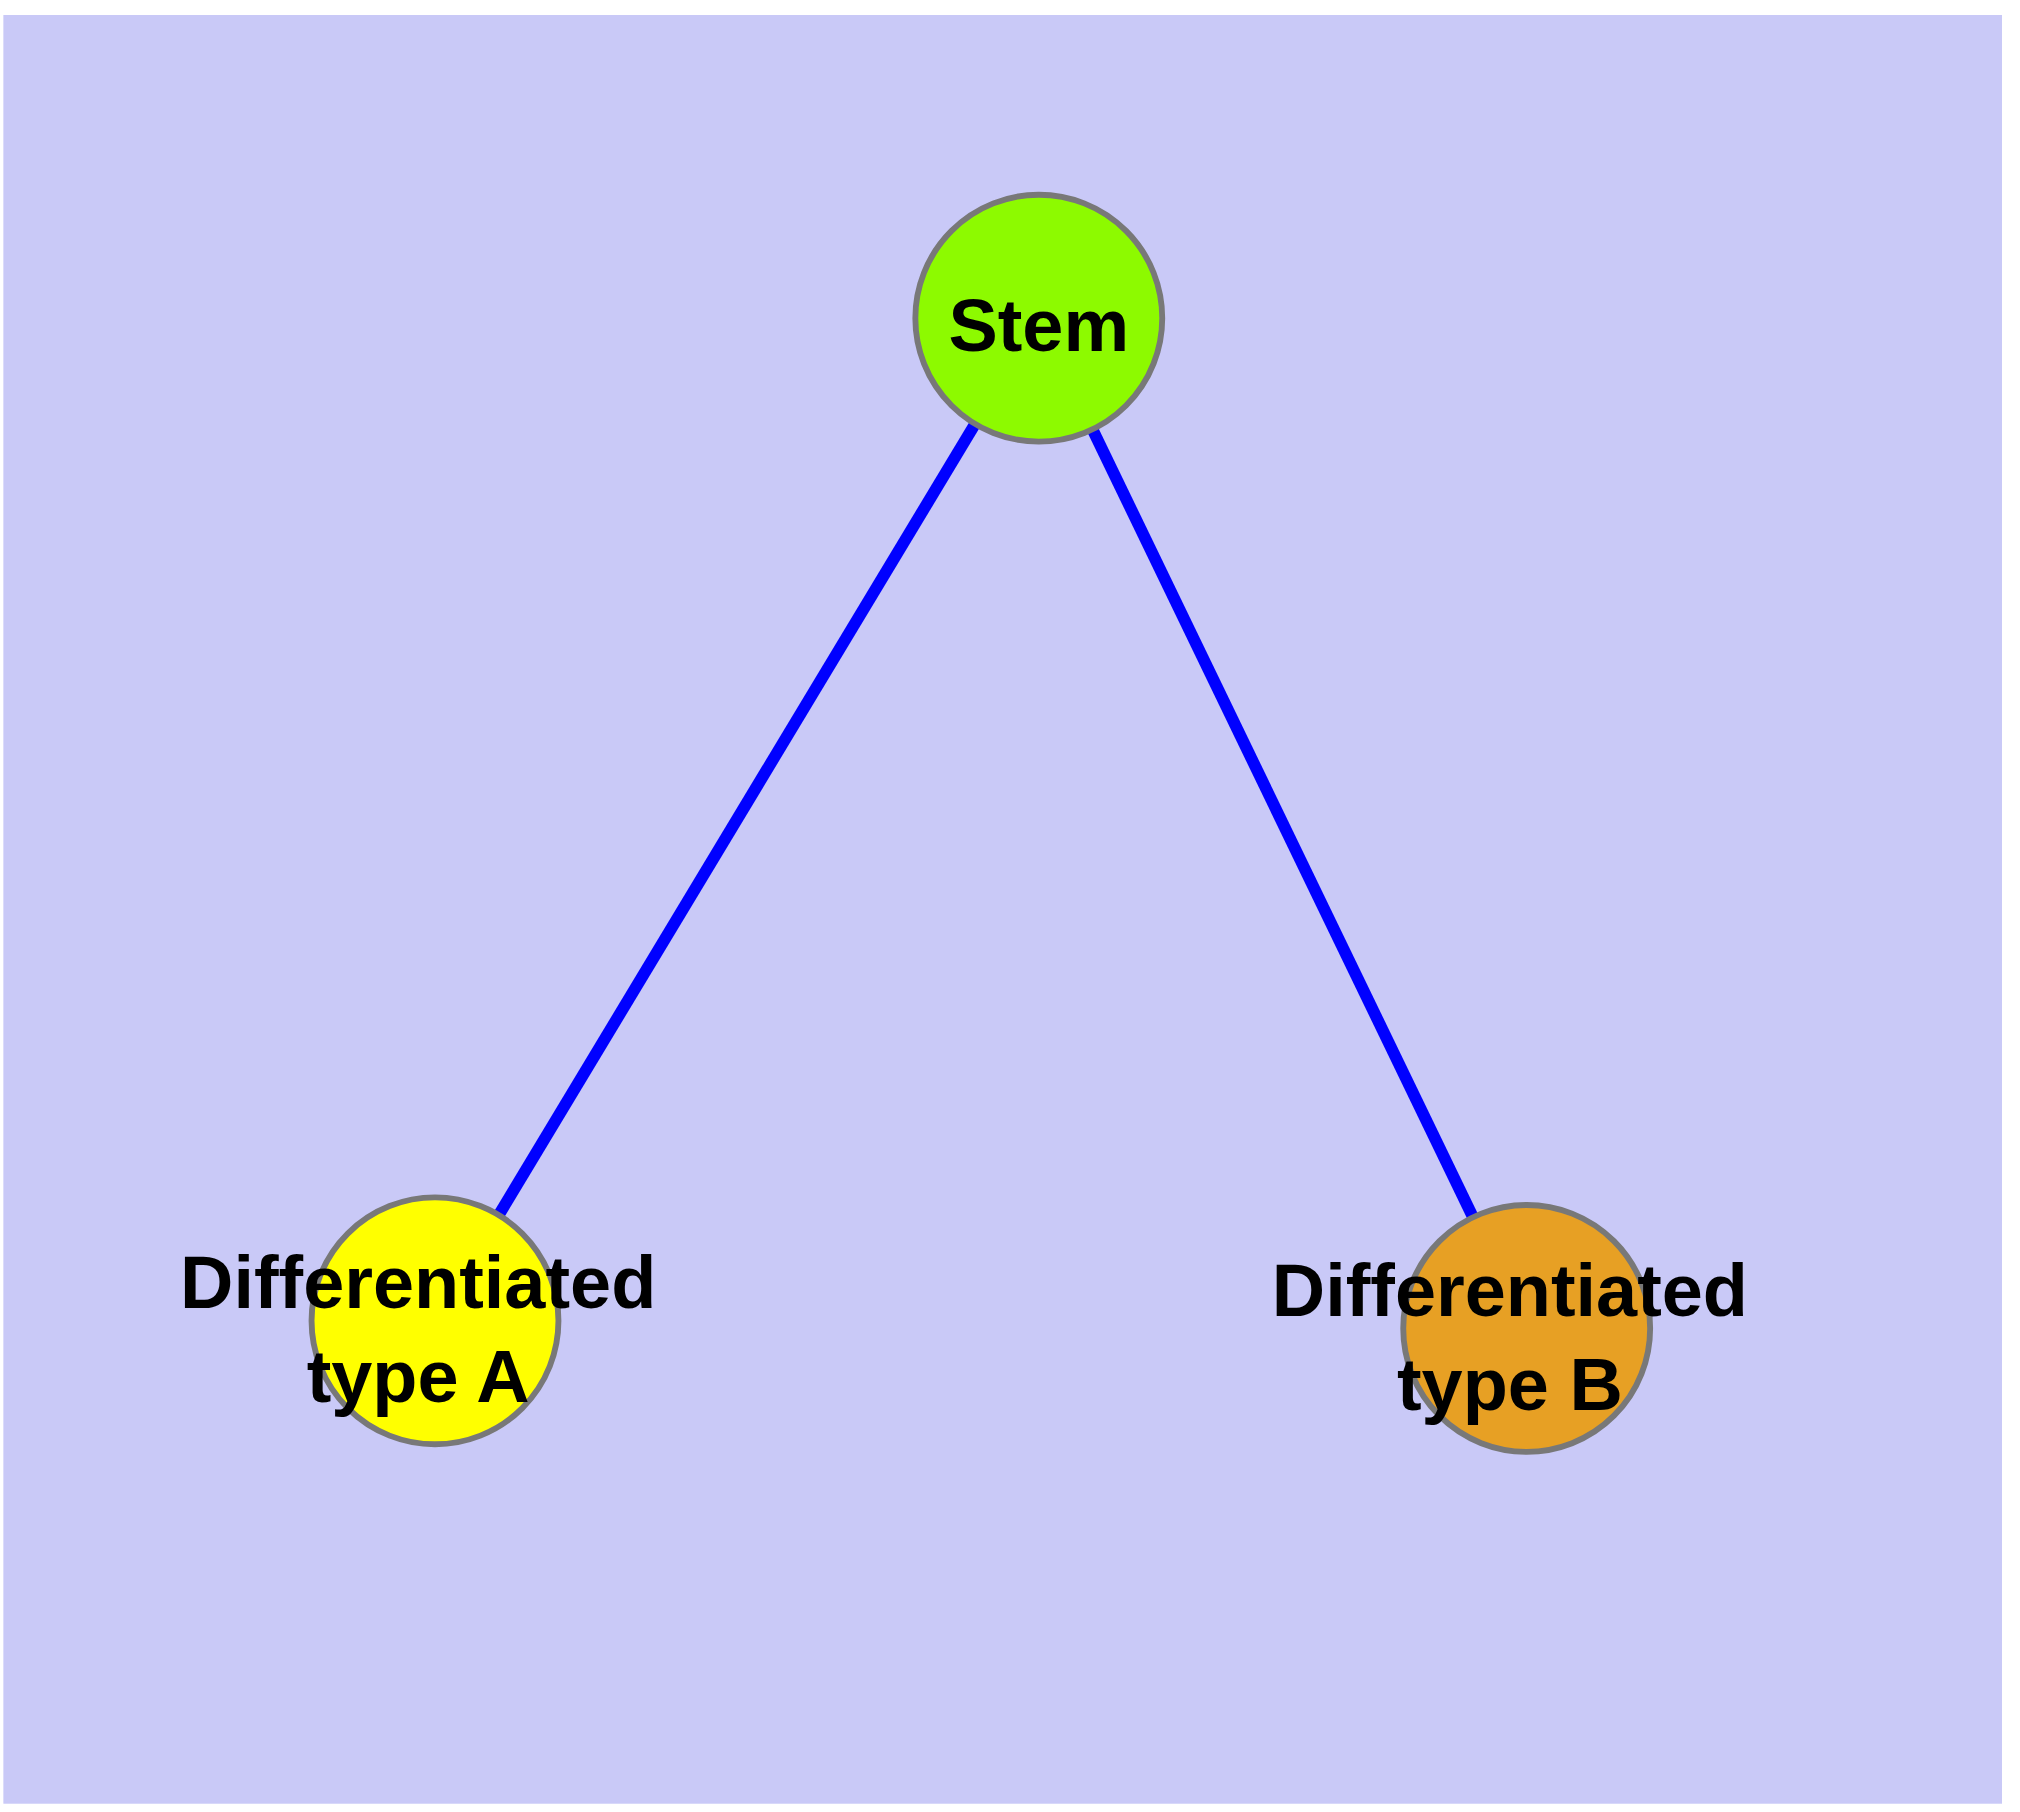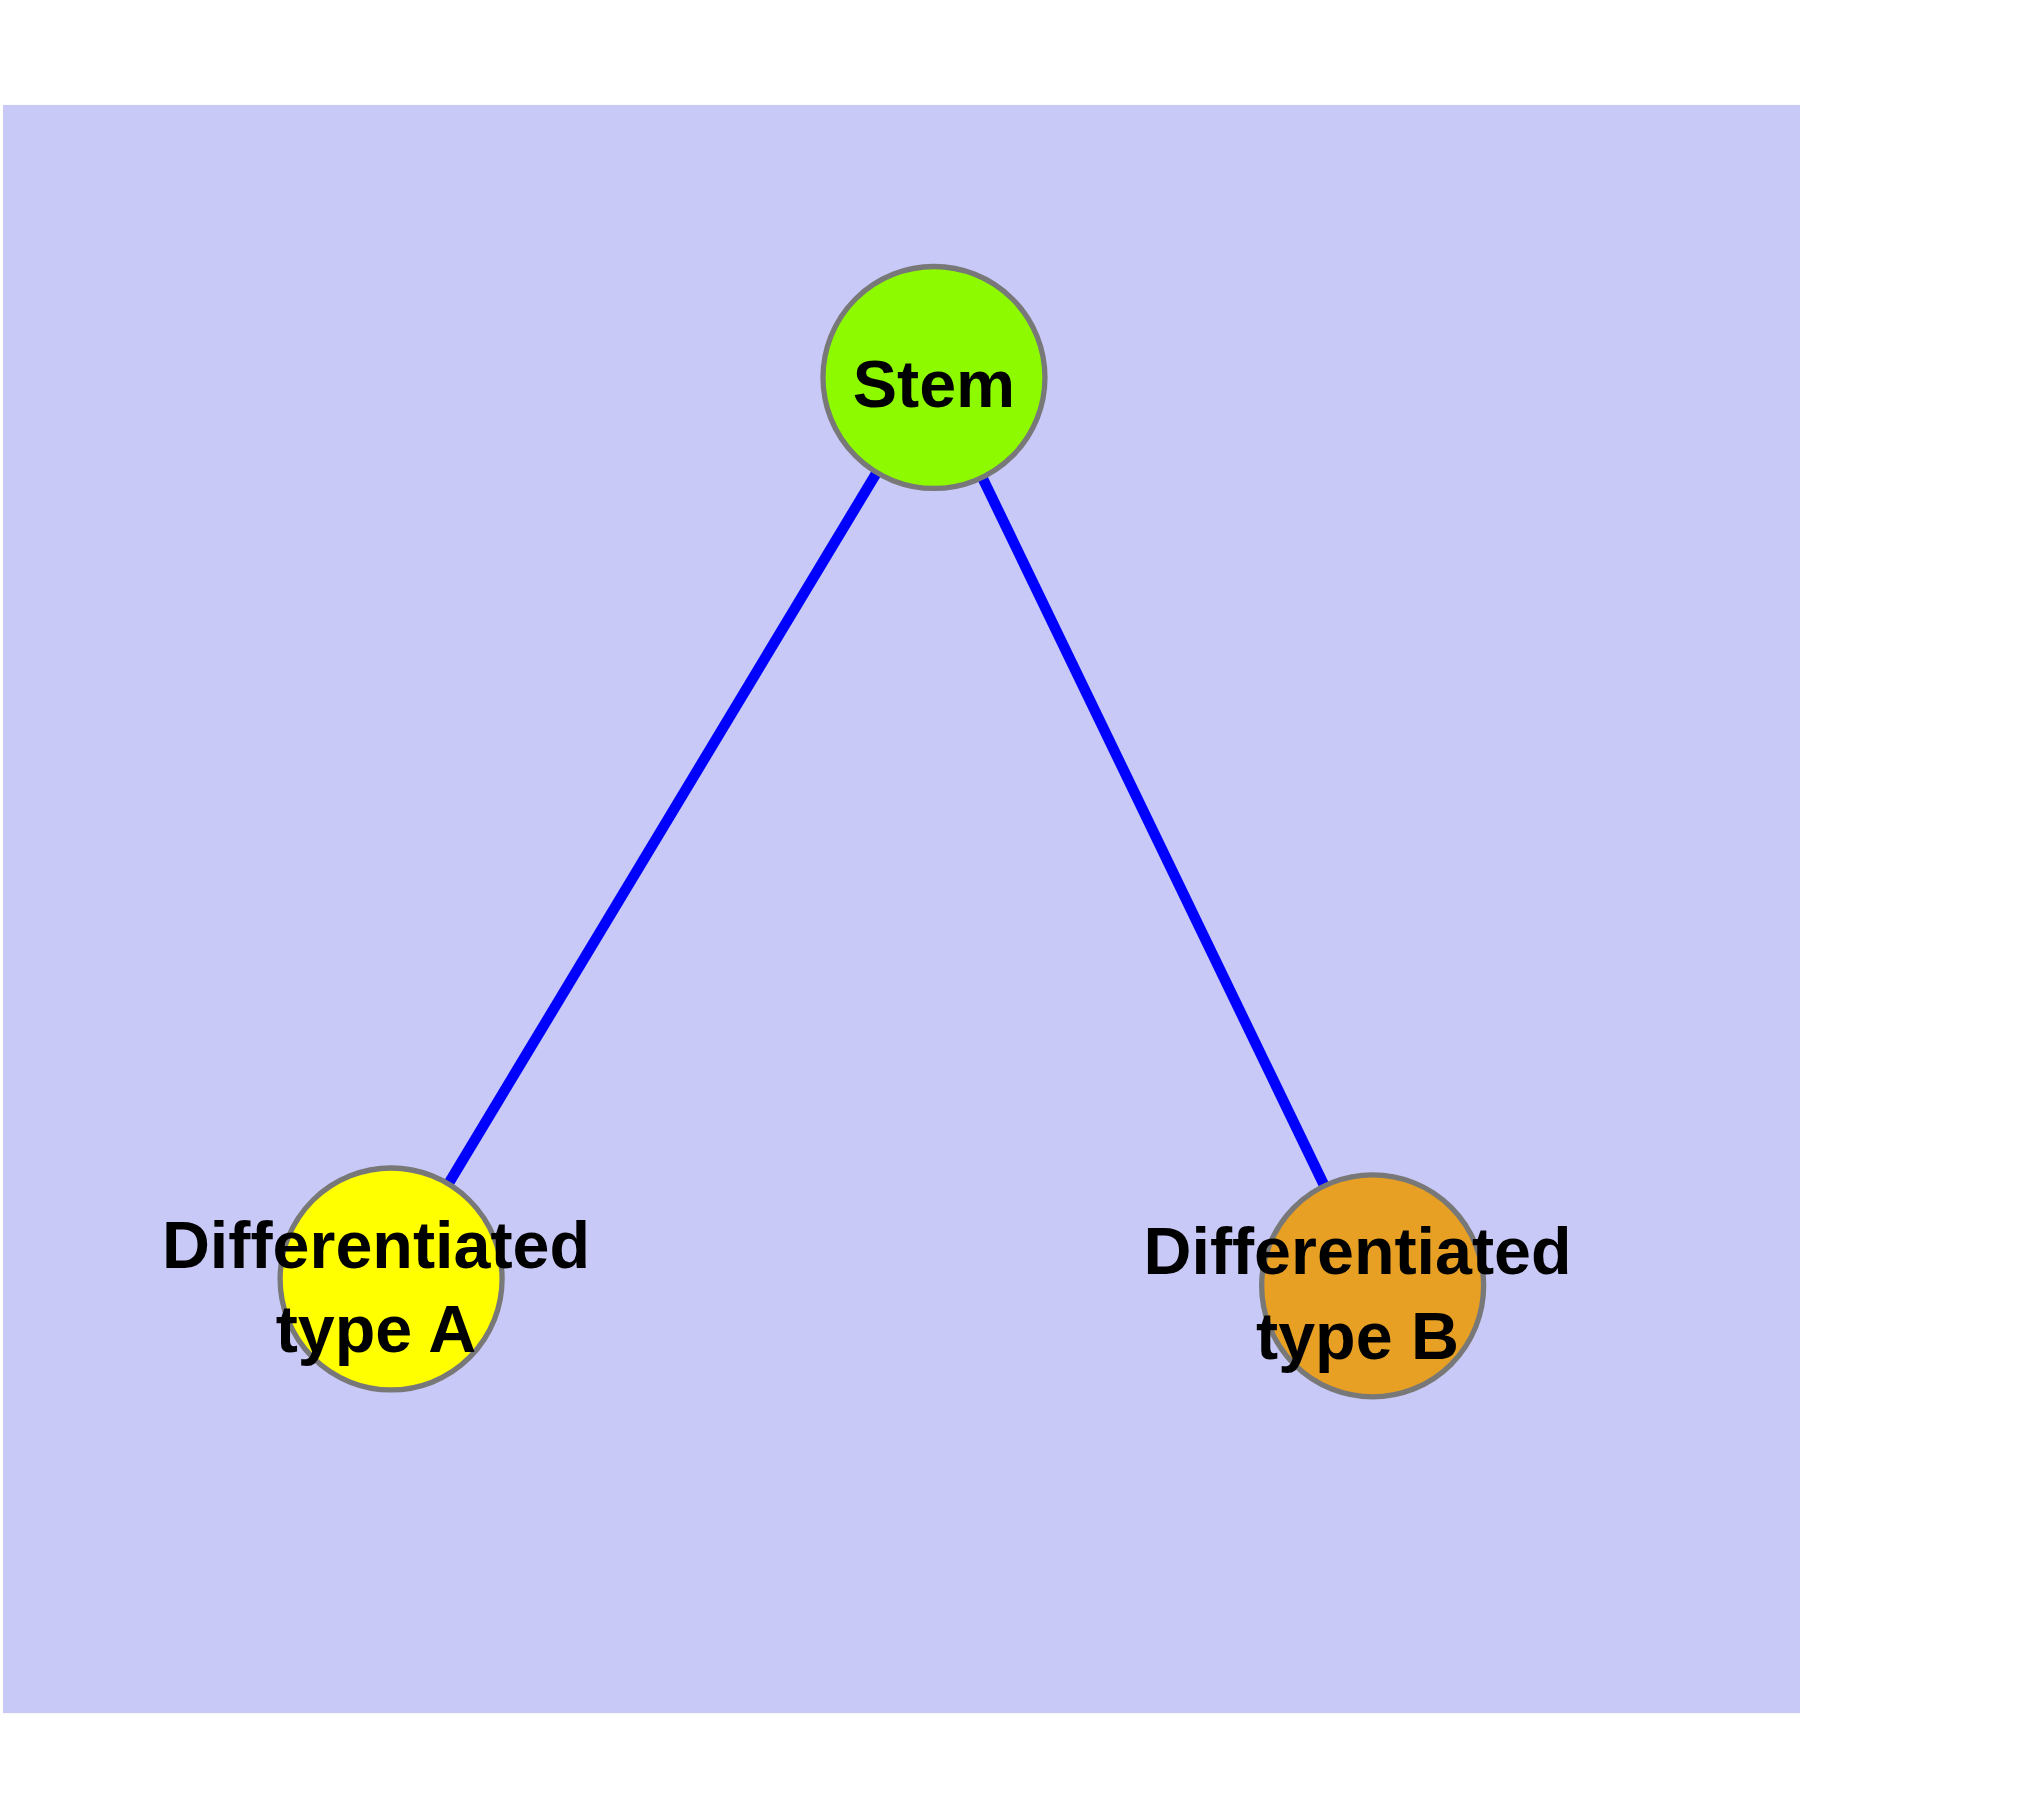--- a/index.html
+++ b/index.html
@@ -2,21 +2,21 @@
 <html style="font-size:13.6px"><head>
 <meta charset="utf-8">
 <style>
   html, body {
     margin: 0;
     padding: 0;
     background: #ffffff;
   }
   .canvas {
     position: relative;
-    width: 1800px;
+    width: 2002px;
     height: 1812px;
     background: #ffffff;
     overflow: hidden;
     font-family: "Liberation Sans", sans-serif;
   }
   .canvas svg {
     position: absolute;
     top: 0;
     left: 0;
     width: 100%;

